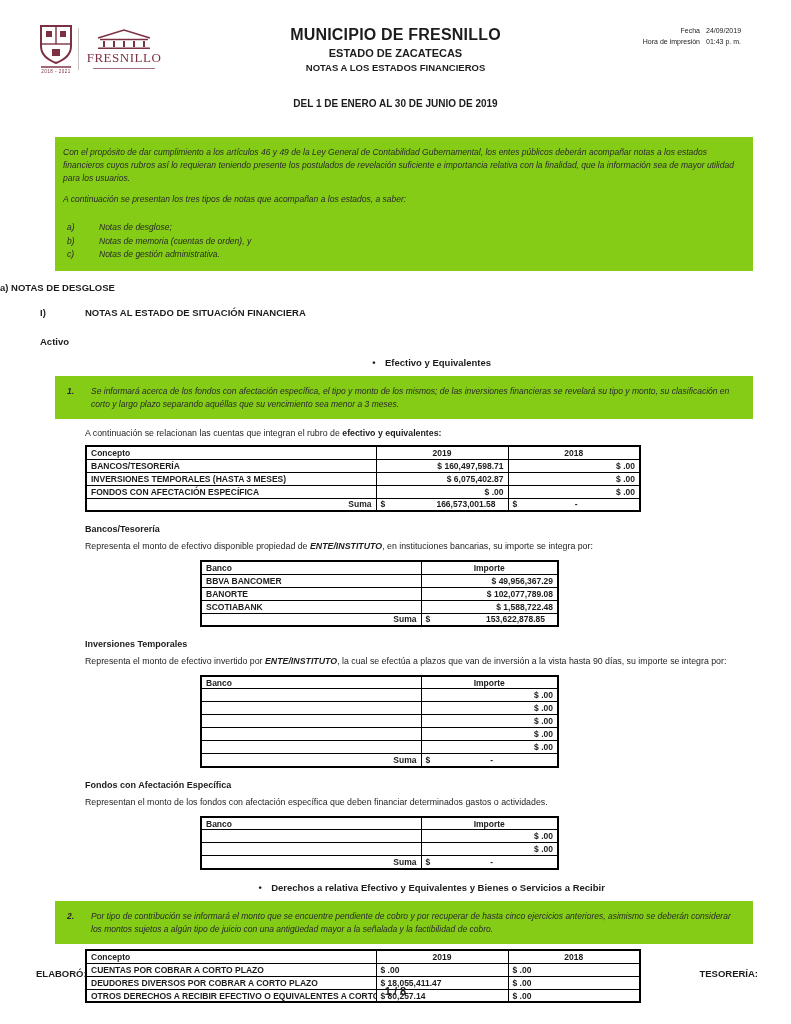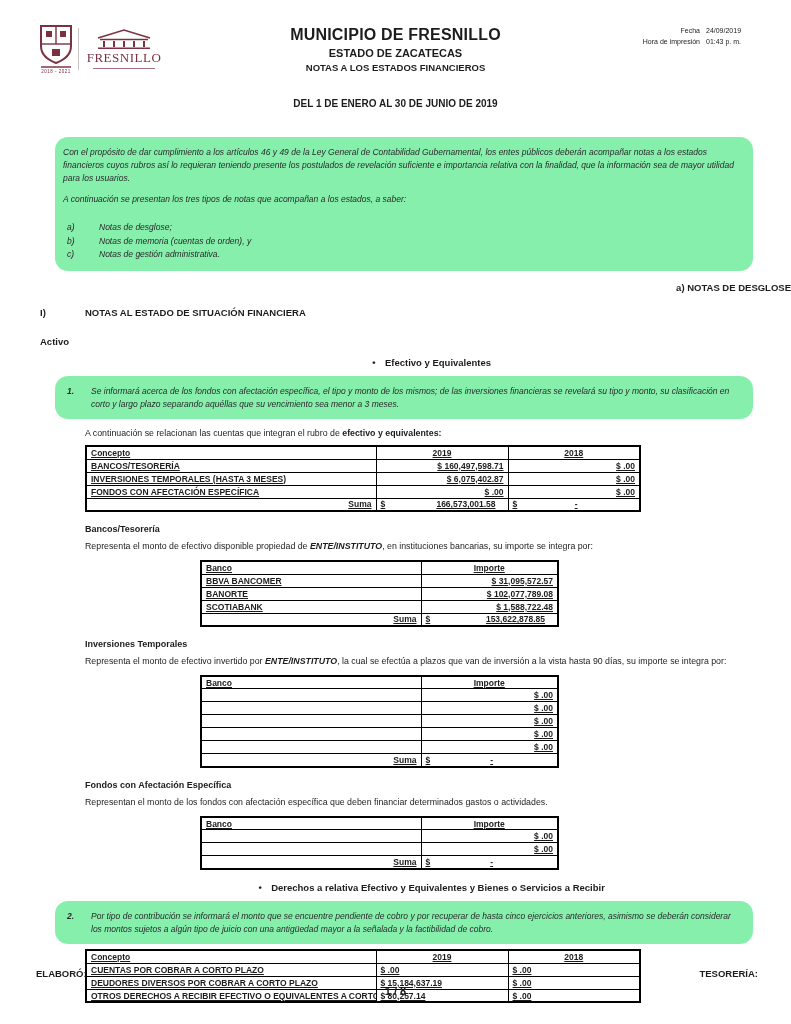--- a/index.html
+++ b/index.html
@@ -22,45 +22,45 @@
   .title-2 { font-size:11px; font-weight:bold; margin-top:3px; }
   .title-3 { font-size:9.5px; font-weight:bold; margin-top:3px; }
   .meta { position:absolute; right:33px; top:26px; font-size:7px; color:#222; }
   .meta-row { display:flex; line-height:1.5; }
   .meta-label { width:74px; text-align:right; }
   .meta-value { width:52px; text-align:left; margin-left:6px; }
 
   .period { text-align:center; font-size:10px; font-weight:bold; margin-top:26px; }
 
   
-  .note-box { background:#86efac; margin:28px 38px 0 55px; padding:9px 14px 9px 8px; font-style:italic; font-size:8.5px; line-height:1.5; color:#2a2a2a;border-radius:13px; }
+  .note-box { background:#84cc16; margin:28px 38px 0 55px; padding:9px 14px 9px 8px; font-style:italic; font-size:8.5px; line-height:1.5; color:#2a2a2a; }
   .intro-p2 { margin-top:9px; }
   .intro-list { margin-top:15px; }
   .intro-item { display:flex; line-height:1.6; }
   .intro-key { width:36px; padding-left:4px; }
   .note-flex { display:flex; }
   .note-num { width:28px; font-weight:bold; padding-left:4px; flex:none; }
   .note-body { flex:1; }
 
   
-  .center-heading { text-align:right; font-size:9.5px; font-weight:bold; margin-top:11px; }
+  .center-heading { text-align:left; font-size:9.5px; font-weight:bold; margin-top:11px; }
   .roman-heading { display:flex; margin:14px 0 0 40px; font-size:9.5px; font-weight:bold; }
   .roman-num { width:45px; }
   .plain-heading { margin:18px 0 0 40px; font-size:9.5px; font-weight:bold; }
   .bullet-heading { margin:10px 0 0 63px; font-size:9.5px; font-weight:bold;text-align:center; }
   .bullet-heading::before { content:"•"; display:inline-block; width:22px; }
   .sub-heading { margin:13px 0 0 85px; font-size:9px; font-weight:bold; }
   .body-text { margin:7px 36px 0 85px; font-size:8.8px; line-height:1.35; }
   .lead { margin-top:9px; }
   .ent { font-weight:bold; font-style:italic; }
   .bold { font-weight:bold; }
 
   
   table.tbl { border-collapse:collapse; font-size:8.5px; font-weight:bold; table-layout:fixed; }
-  table.tbl th, table.tbl td { border:1px solid #000; height:13px; padding:0 4px; overflow:hidden; white-space:nowrap;text-decoration:underline; }
+  table.tbl th, table.tbl td { border:1px solid #000; height:13px; padding:0 4px; overflow:hidden; white-space:nowrap; }
   table.tbl { border:2px solid #000; }
   table.concept { margin:5px 0 0 85px; width:555px; }
   table.concept .c-conc { width:290px; }
   table.concept .c-y { width:132px; }
   table.banco { margin:7px 0 0 200px; width:357px; }
   table.banco .c-b { width:220px; }
   table.banco .c-i { width:137px; }
   .al { text-align:left; } .ac { text-align:center; } .ar { text-align:right; }
   .money { display:flex; justify-content:space-between; }
   .money .mv { padding-right:8px; }
@@ -225,21 +225,21 @@
       </colgroup>
     <thead>
       <tr>
         <th class="al">Banco</th>
         <th class="ac">Importe</th>
       </tr>
     </thead>
     <tbody>
       <tr>
         <td class="al">BBVA BANCOMER</td>
-        <td class="ar">$ 31,095,572.57</td>
+        <td class="ar">$ 49,956,367.29</td>
       </tr>
       <tr>
         <td class="al">BANORTE</td>
         <td class="ar">$ 102,077,789.08</td>
       </tr>
       <tr>
         <td class="al">SCOTIABANK</td>
         <td class="ar">$ 1,588,722.48</td>
       </tr>
       <tr>
@@ -357,21 +357,21 @@
       </tr>
     </thead>
     <tbody>
       <tr>
         <td class="al">CUENTAS POR COBRAR A CORTO PLAZO</td>
         <td class="al">$ .00</td>
         <td class="al">$ .00</td>
       </tr>
       <tr>
         <td class="al">DEUDORES DIVERSOS POR COBRAR A CORTO PLAZO</td>
-        <td class="al">$ 15,184,637.19</td>
+        <td class="al">$ 18,055,411.47</td>
         <td class="al">$ .00</td>
       </tr>
       <tr>
         <td class="al">OTROS DERECHOS A RECIBIR EFECTIVO O EQUIVALENTES A CORTO</td>
         <td class="al">$ 80,257.14</td>
         <td class="al">$ .00</td>
       </tr>
     </tbody>
   </table>
 

